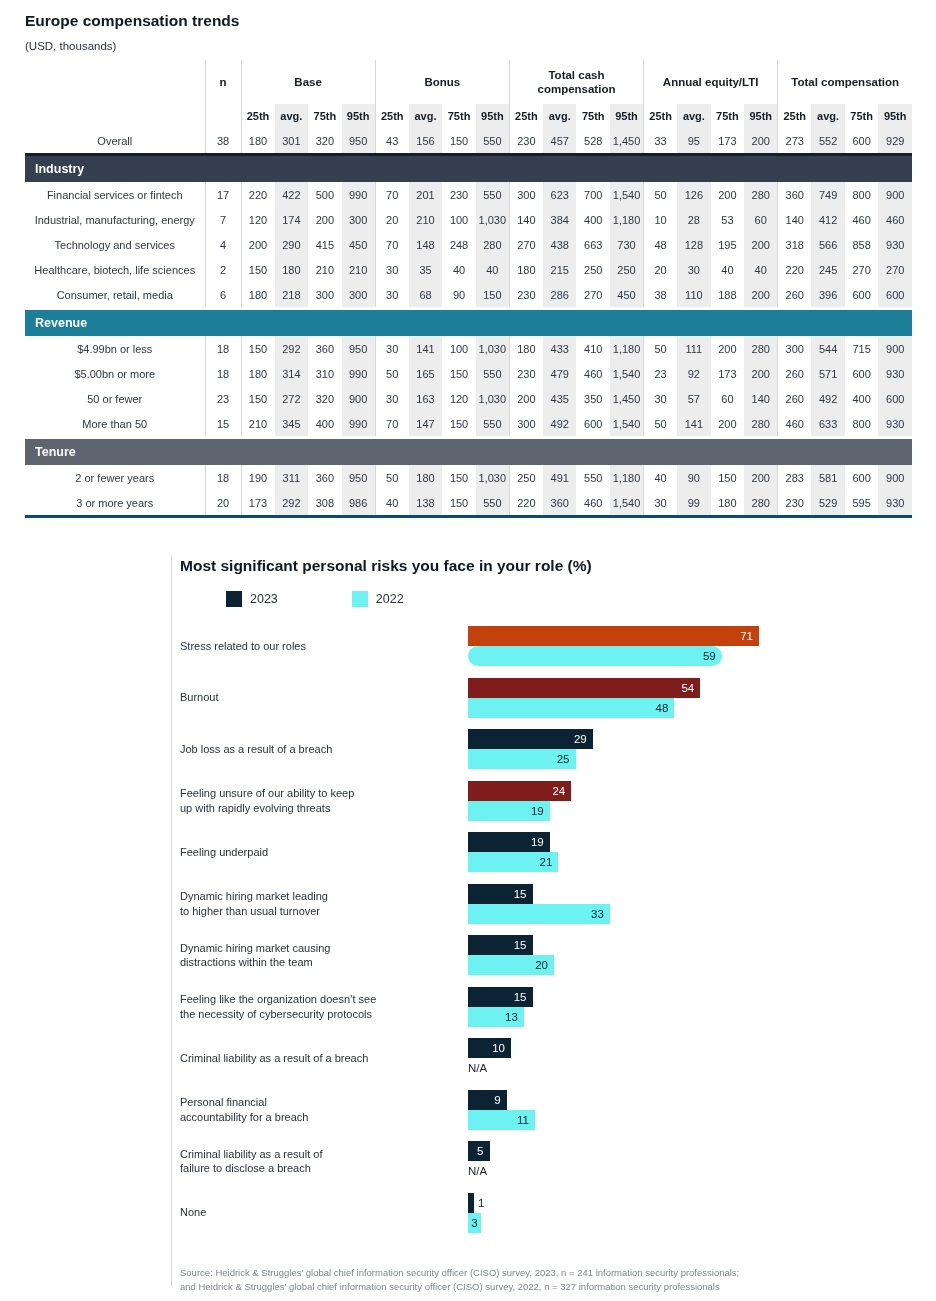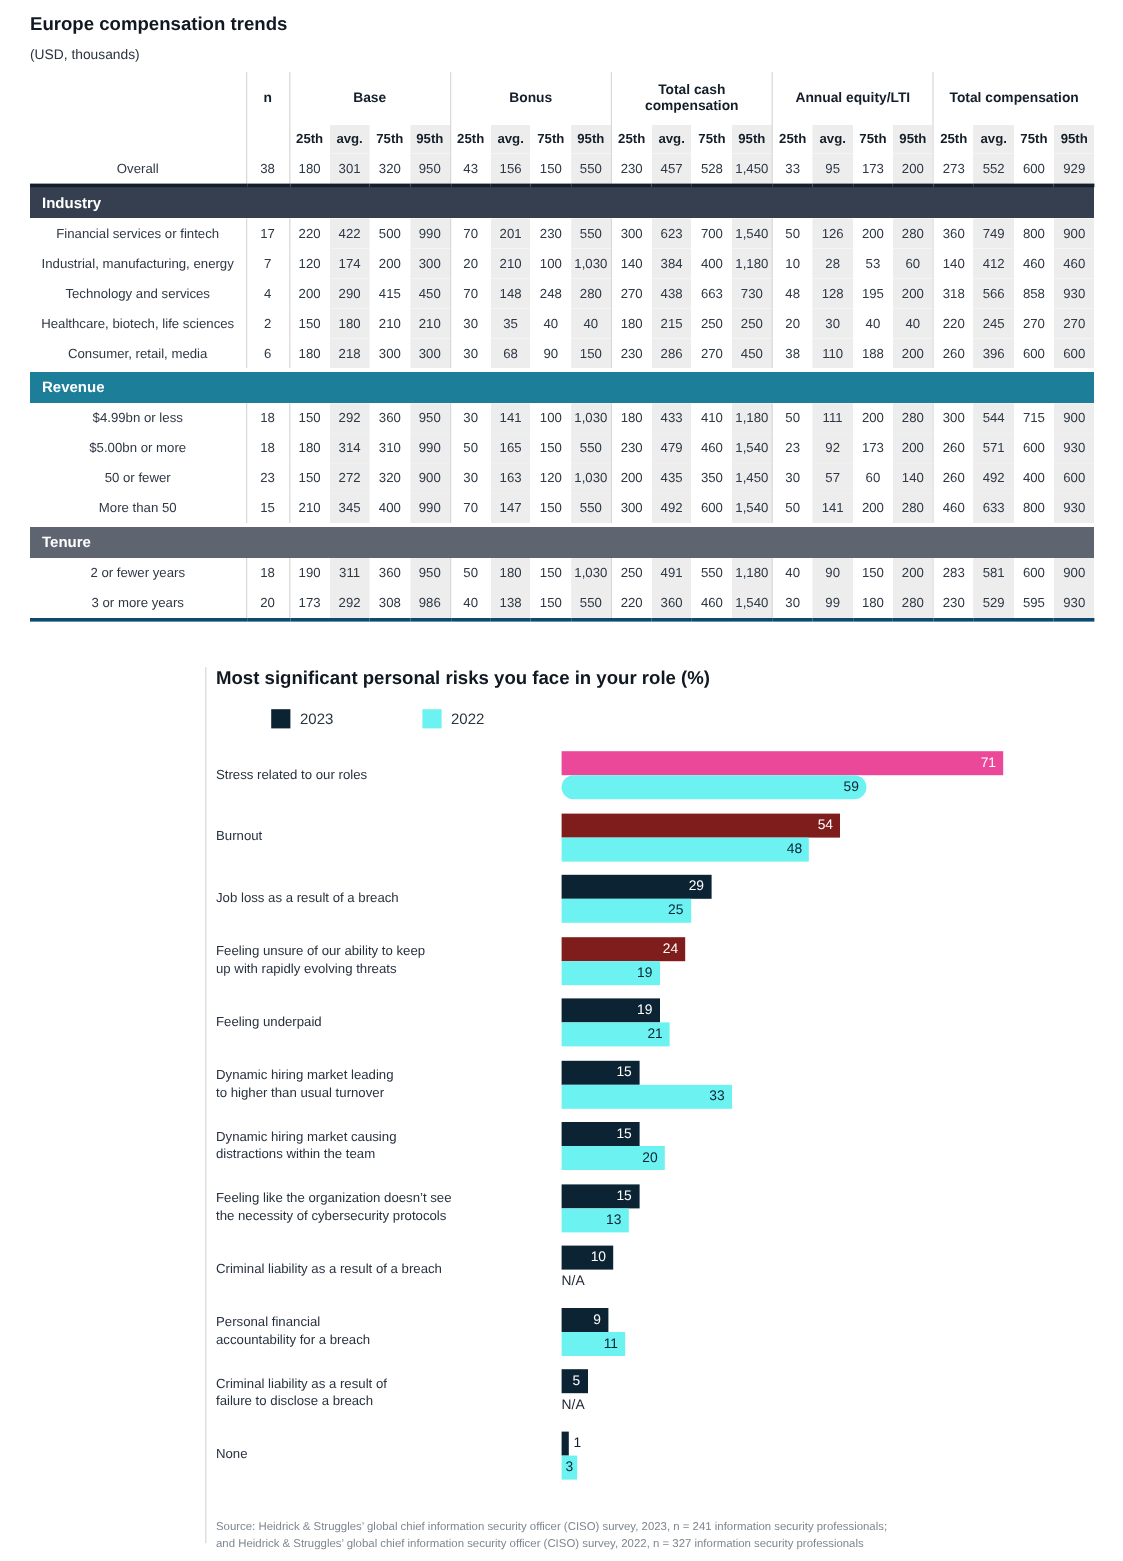--- a/index.html
+++ b/index.html
@@ -423,21 +423,21 @@
       <div class="legend-item">
         <span class="sw sw22" style="background: rgb(107, 242, 241);"></span>
         <span>2022</span>
       </div>
     </div>
     <div>
         <div class="crow">
           <div class="clabel">Stress related to our roles</div>
           <div class="cbars">
             <div class="bline">
-              <div class="bar b23" style="width: 368px; background: #ec4899;">
+              <div class="bar b23" style="width: 291px; background: #c2410c;">
                 <span>71</span>
               </div>
             </div>
             <div class="bline">
               <div class="bar b22" style="width: 253.7px; background: rgb(107, 242, 241); border-radius: 10px;">
                 <span>59</span>
               </div>
             </div>
           </div>
         </div>
@@ -566,21 +566,21 @@
         <div class="crow">
           <div class="clabel">Personal financial
 accountability for a breach</div>
           <div class="cbars">
             <div class="bline">
               <div class="bar b23" style="width: 38.7px; background: rgb(12, 35, 52);">
                 <span>9</span>
               </div>
             </div>
             <div class="bline">
-              <div class="bar b22" style="width: 53px; background: rgb(107, 242, 241); justify-content: flex-end;">
+              <div class="bar b22" style="width: 67px; background: rgb(107, 242, 241); justify-content: flex-end;">
                 <span>11</span>
               </div>
             </div>
           </div>
         </div>
         <div class="crow">
           <div class="clabel">Criminal liability as a result of
 failure to disclose a breach</div>
           <div class="cbars">
             <div class="bline">

